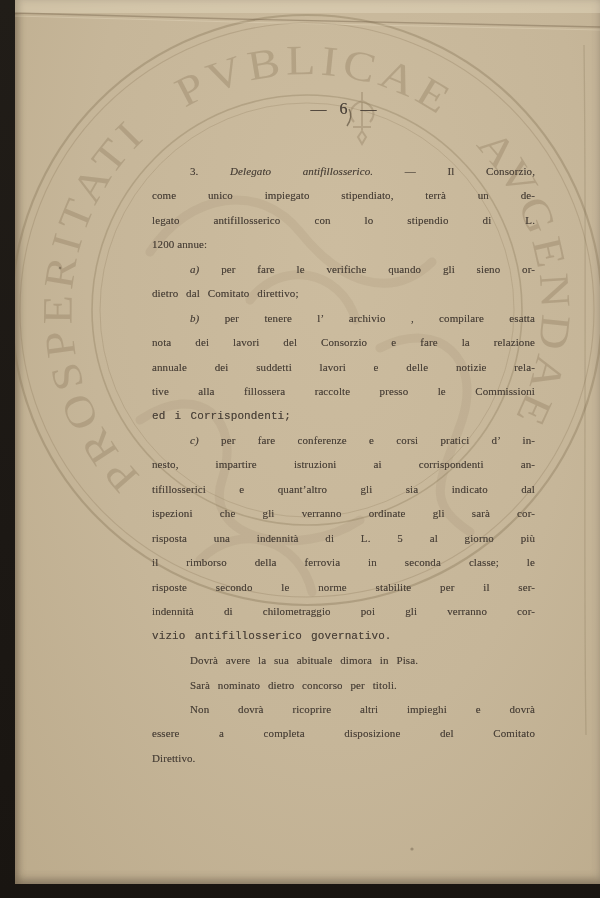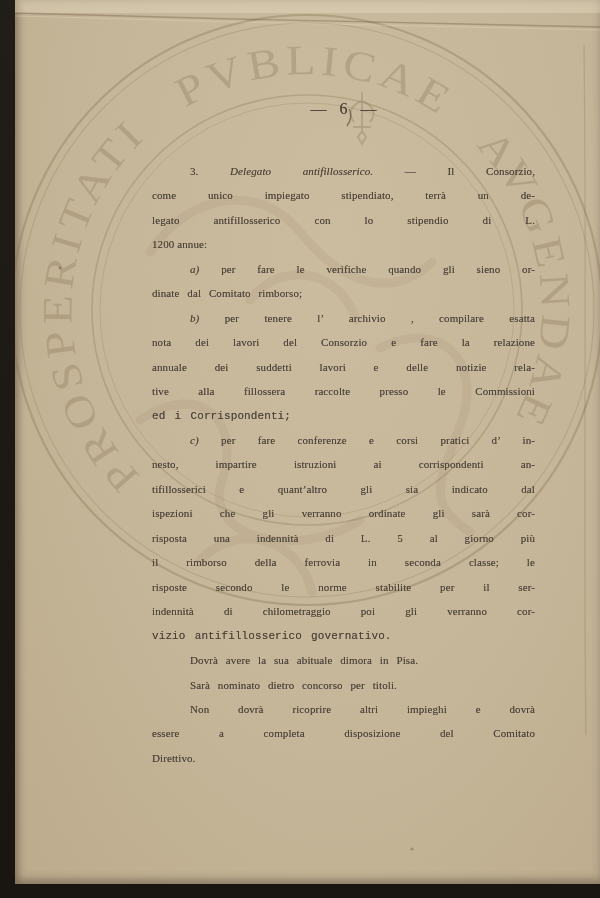--- a/index.html
+++ b/index.html
@@ -74,21 +74,21 @@
   </svg>
 
   <div class="pagenum">— 6 —</div>
 
   <div class="textcol">
     <div class="line indent j"><span>3. </span><span class="it">Delegato antifillosserico.</span><span> — Il Consorzio,</span></div>
     <div class="line j"><span>come unico impiegato stipendiato, terrà un de-</span></div>
     <div class="line j"><span>legato antifillosserico con lo stipendio di L.</span></div>
     <div class="line"><span>1200 annue:</span></div>
     <div class="line indent j"><span class="it">a)</span><span> per fare le verifiche quando gli sieno or-</span></div>
-    <div class="line ws"><span>dinate dal Comitato rimborso;</span></div>
+    <div class="line ws"><span>dietro dal Comitato direttivo;</span></div>
     <div class="line indent j"><span class="it">b)</span><span> per tenere l’ archivio , compilare esatta</span></div>
     <div class="line j"><span>nota dei lavori del Consorzio e fare la relazione</span></div>
     <div class="line j"><span>annuale dei suddetti lavori e delle notizie rela-</span></div>
     <div class="line j"><span>tive alla fillossera raccolte presso le Commissioni</span></div>
     <div class="line ws2"><span>ed i Corrispondenti;</span></div>
     <div class="line indent j"><span class="it">c)</span><span> per fare conferenze e corsi pratici d’ in-</span></div>
     <div class="line j"><span>nesto, impartire istruzioni ai corrispondenti an-</span></div>
     <div class="line j"><span>tifillosserici e quant’altro gli sia indicato dal</span></div>
     <div class="line j"><span>ispezioni che gli verranno ordinate gli sarà cor-</span></div>
     <div class="line j"><span>risposta una indennità di L. 5 al giorno più</span></div>

